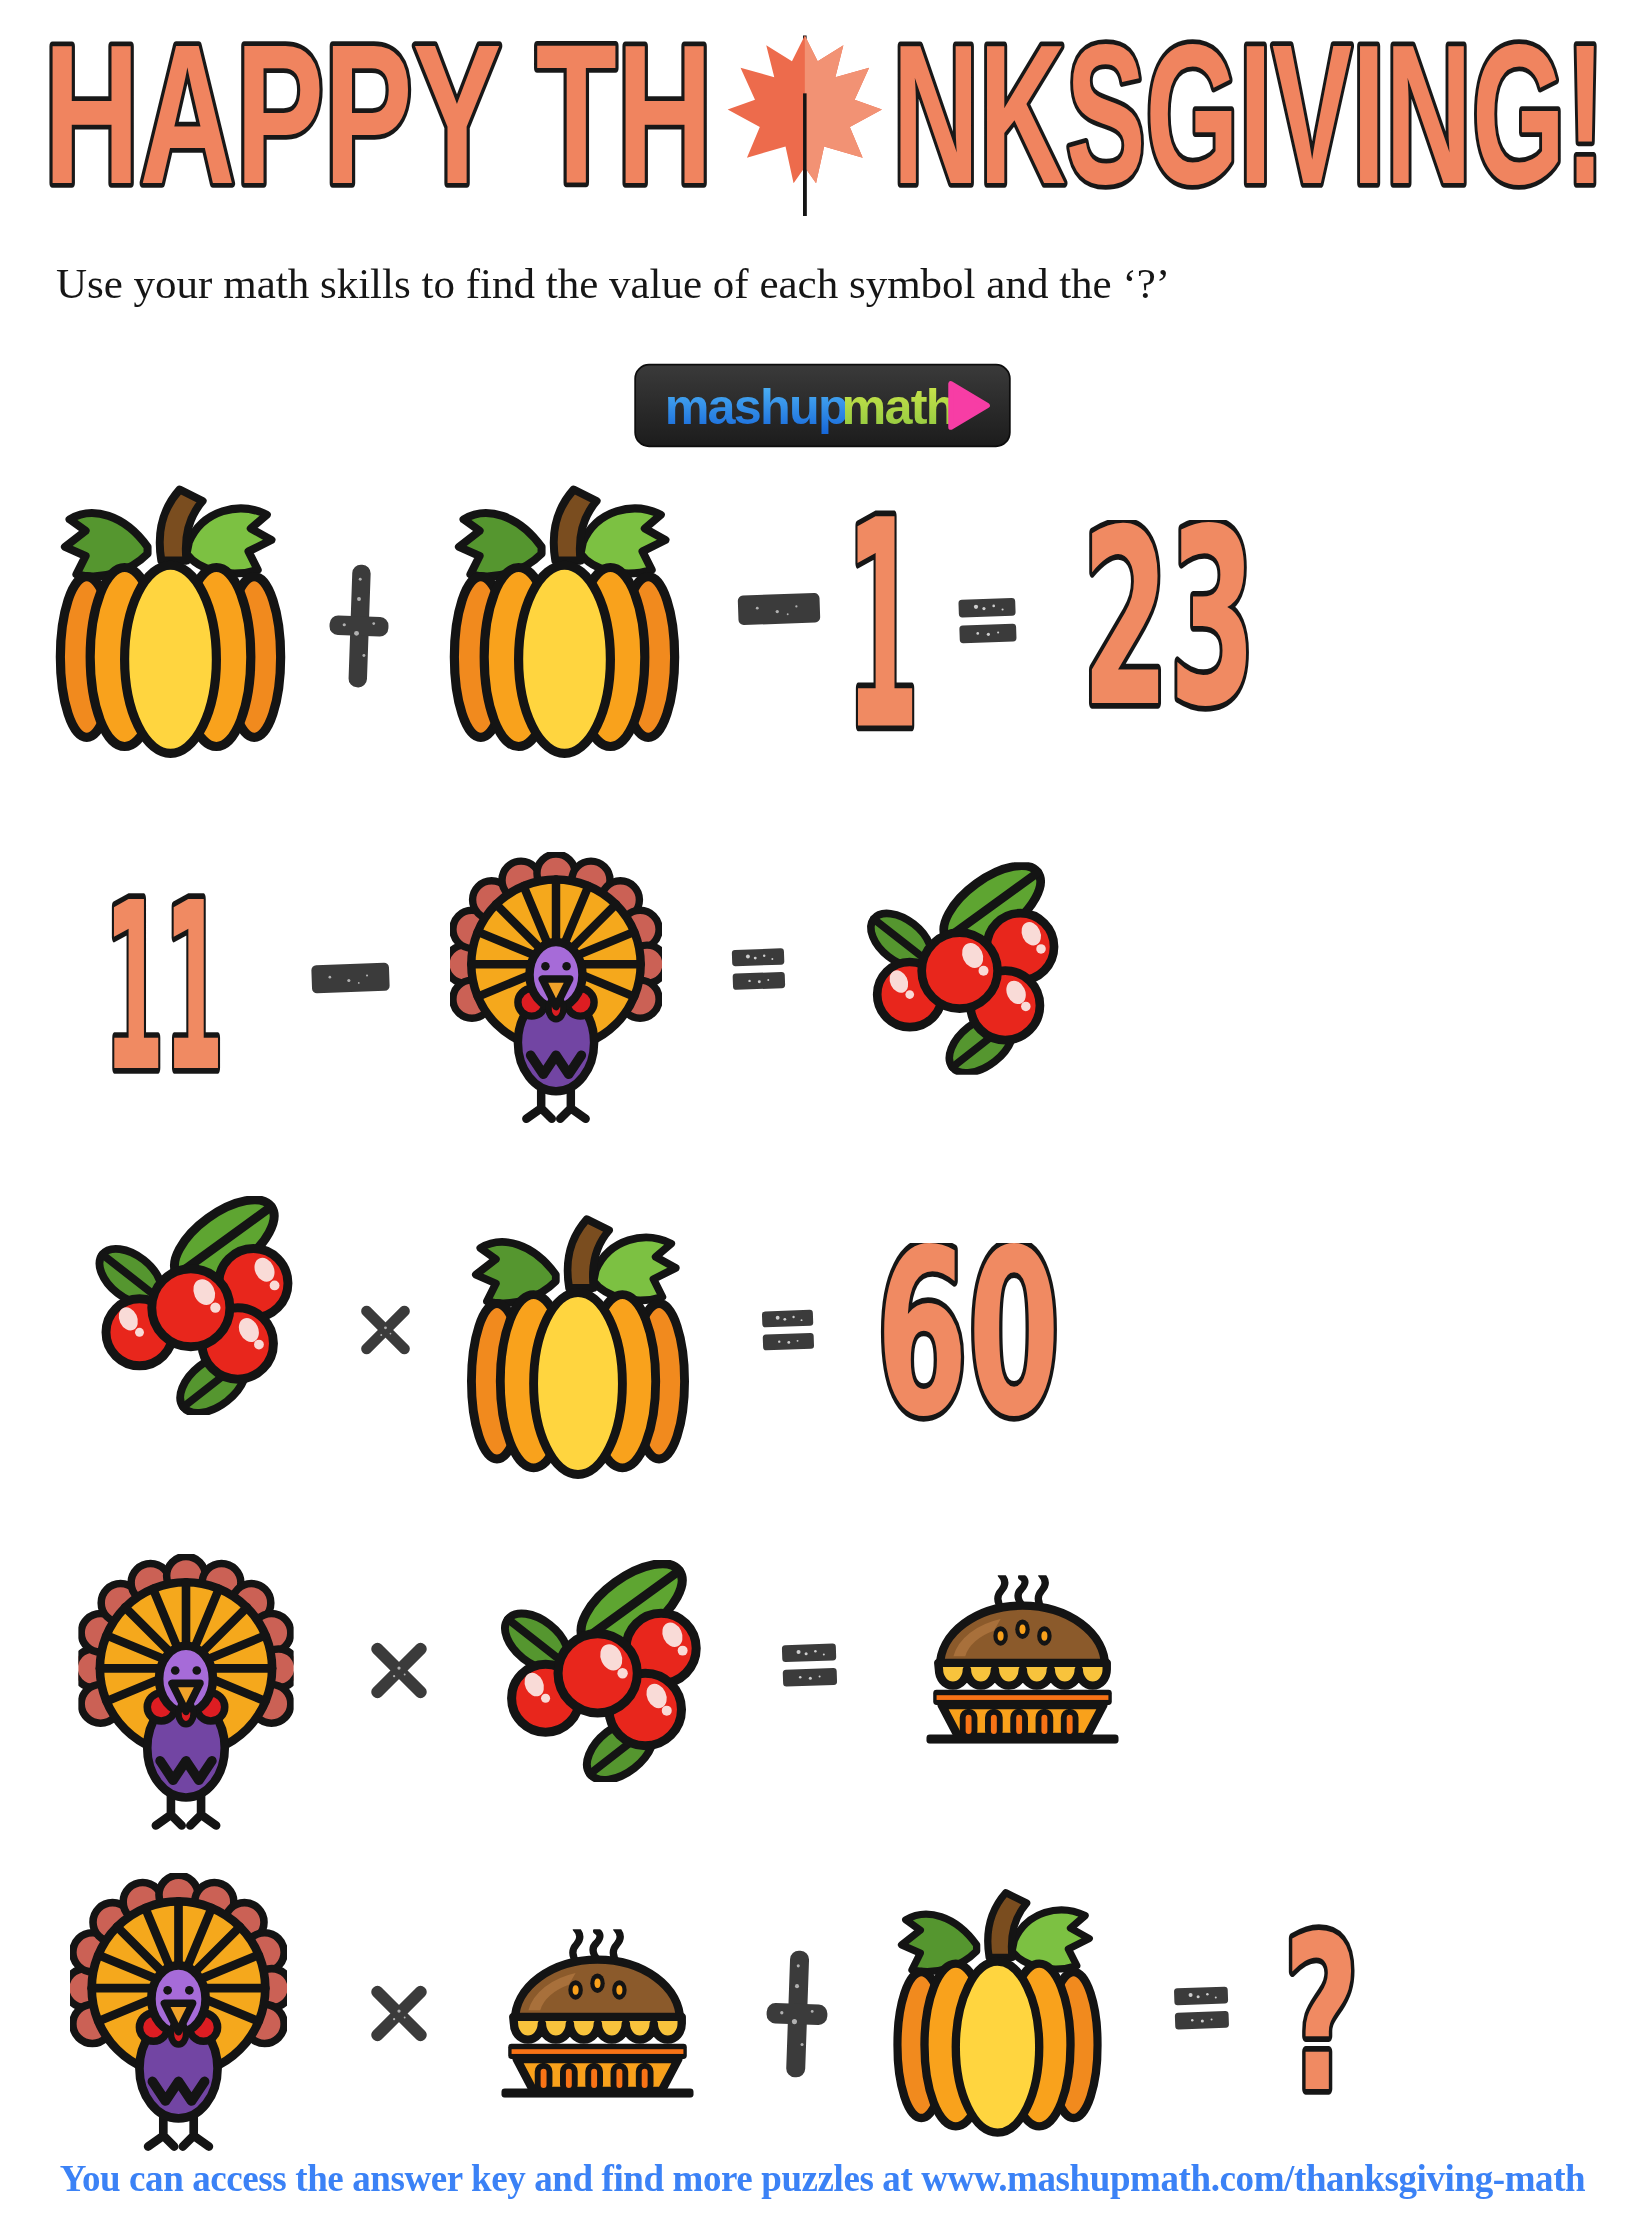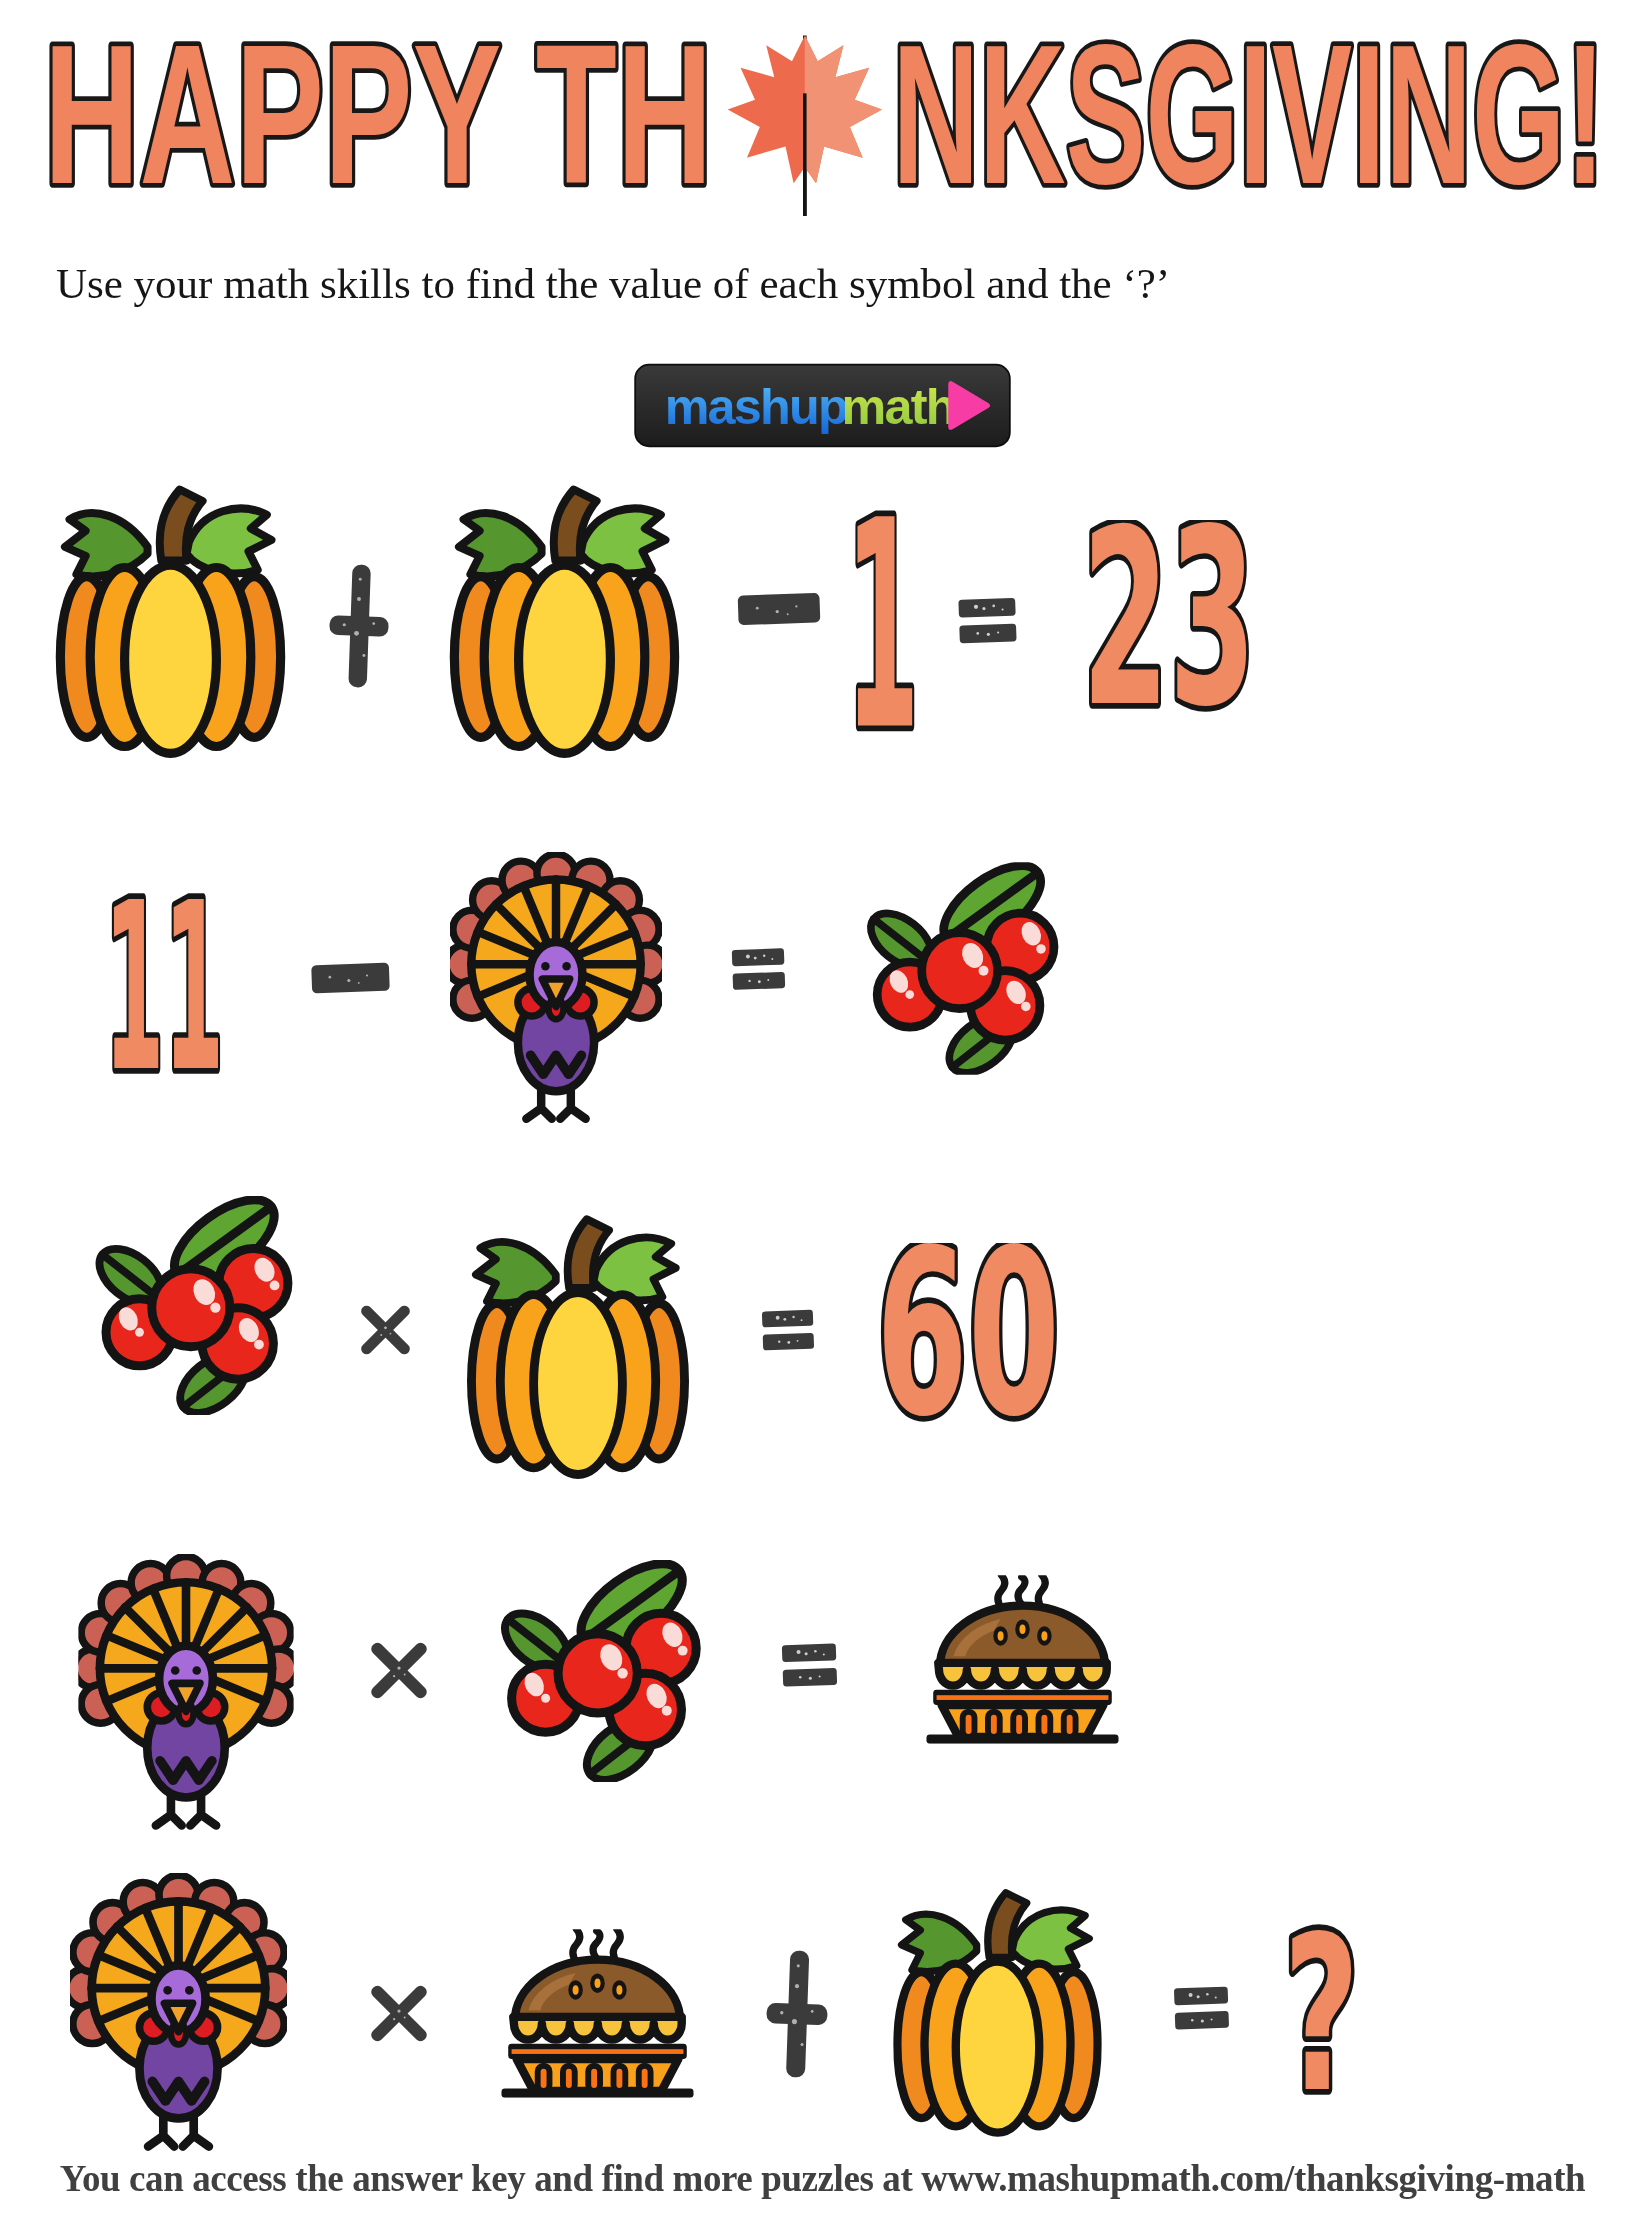--- a/index.html
+++ b/index.html
@@ -1,19 +1,19 @@
 <!DOCTYPE html>
 <html style="font-size:14px"><head>
 <meta charset="utf-8">
 <style>
   html,body{margin:0;padding:0;background:#ffffff;}
   body{width:1645px;height:2225px;position:relative;font-family:"Liberation Sans",sans-serif;overflow:hidden;}
   .abs{position:absolute;}
   #subtitle{font-family:"Liberation Serif",serif;font-size:43px;color:#161616;letter-spacing:0;}
-  #footer{width:100%;text-align:center;font-family:"Liberation Serif",serif;font-weight:bold;font-size:37px;color:#404040;letter-spacing:-0.4px;}
+  #footer{width:100%;text-align:center;font-family:"Liberation Serif",serif;font-weight:bold;font-size:37px;color:#3b82f6;letter-spacing:-0.4px;}
   svg{display:block;}
   .numtext{font-family:"DejaVu Sans",sans-serif;font-weight:bold;paint-order:stroke fill;stroke:#161616;stroke-linejoin:round;stroke-linecap:round;fill:#F08A62;}
   .titletext{font-family:"Liberation Sans",sans-serif;font-weight:bold;paint-order:stroke fill;stroke:#181818;stroke-linejoin:round;fill:#F0845F;}
 </style>
 </head>
 <body>
 
 <svg width="0" height="0" style="position:absolute" aria-hidden="true">
   <defs>
 

